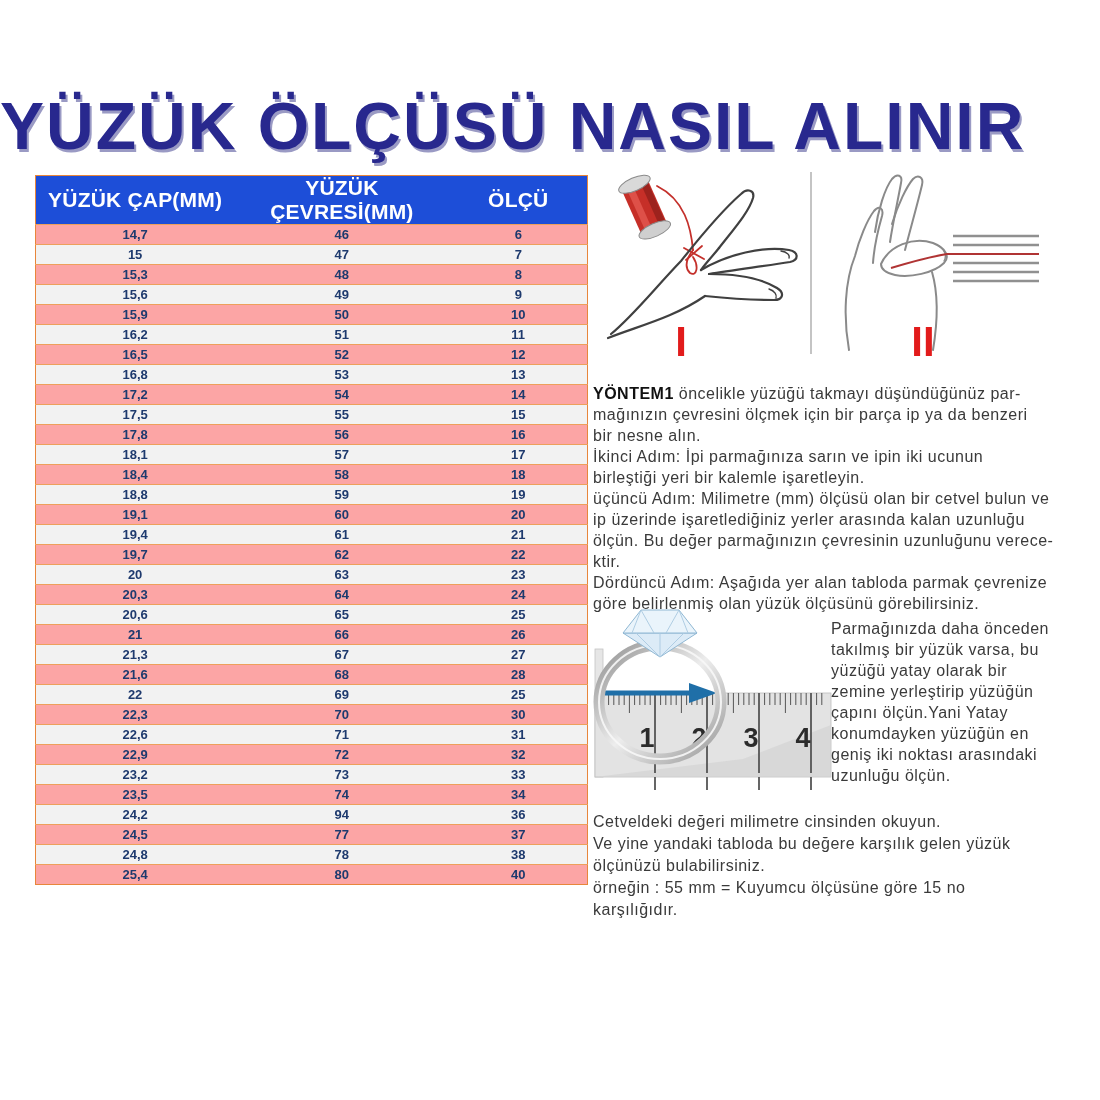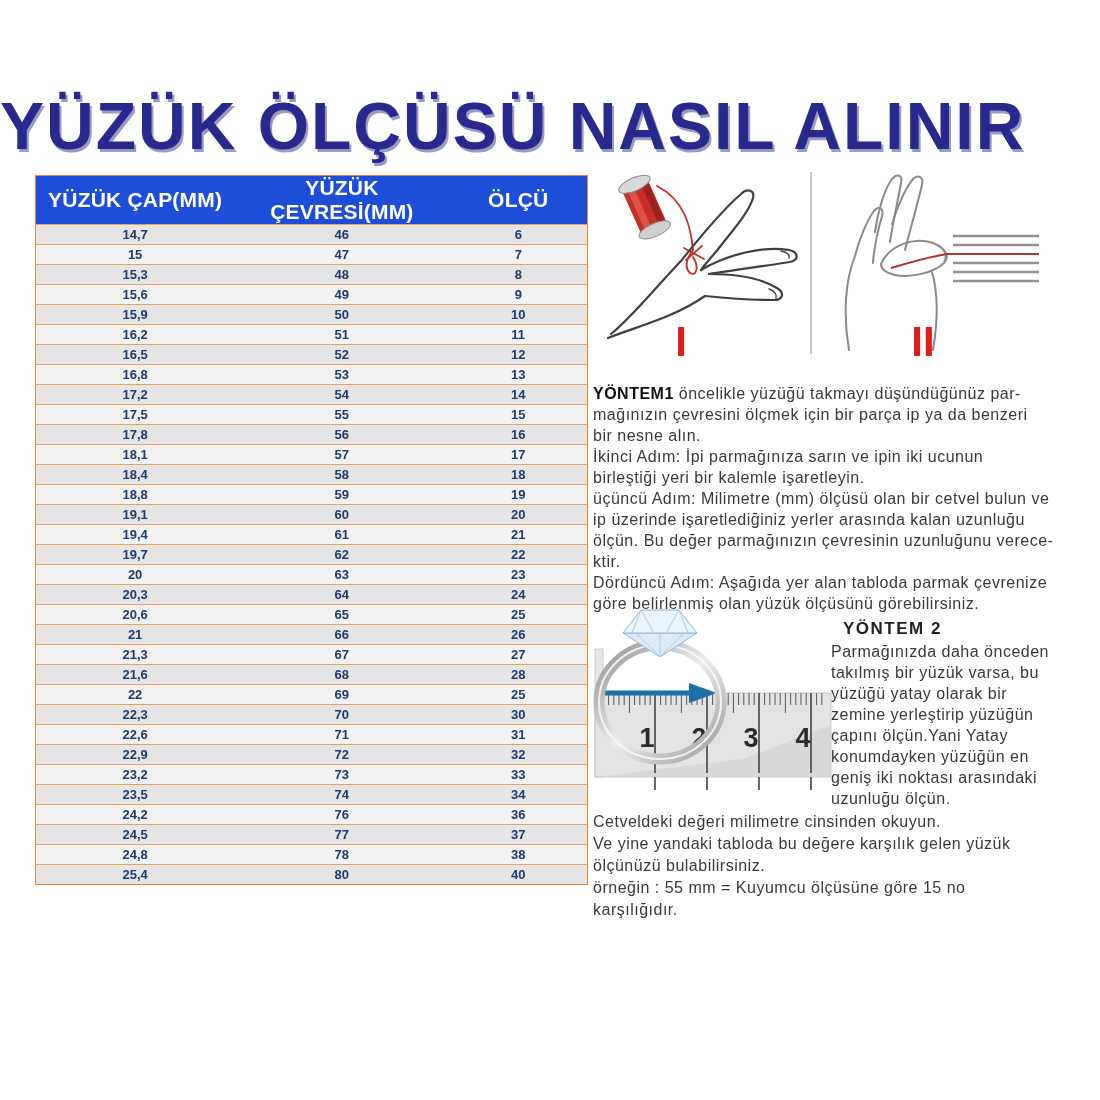--- a/index.html
+++ b/index.html
@@ -21,21 +21,21 @@
     border:1px solid #E8863B;
   }
   .size-table th{
     background:#1d4ed8;color:#ffffff;font-size:21px;font-weight:bold;
     height:30px;padding:0;letter-spacing:0.2px;
   }
   .size-table td{
     height:19px;line-height:19px;padding:0;text-align:center;
     font-size:13px;font-weight:bold;color:#1E3A6E;
   }
-  .size-table tbody tr{border-top:1px solid #EDA05B;background:#e5e5e5;}
+  .size-table tbody tr{border-top:1px solid #EDA05B;background:#fca5a5;}
   .size-table tbody tr:nth-child(even){background:#F2F2F2;}
   
   .copy{
     position:absolute;color:#3a3a3a;font-size:16px;line-height:21px;
     letter-spacing:0.5px;white-space:pre-line;
   }
   .m1{left:593px;top:367px;width:474px;}
   .m1 .m1-head{font-weight:bold;color:#111;text-align:center;}
   .m2{left:831px;top:597px;width:236px;}
   .m2-head{
@@ -208,21 +208,21 @@
           <td>73</td>
           <td>33</td>
         </tr>
         <tr>
           <td>23,5</td>
           <td>74</td>
           <td>34</td>
         </tr>
         <tr>
           <td>24,2</td>
-          <td>76</td>
+          <td>94</td>
           <td>36</td>
         </tr>
         <tr>
           <td>24,5</td>
           <td>77</td>
           <td>37</td>
         </tr>
         <tr>
           <td>24,8</td>
           <td>78</td>
@@ -340,21 +340,21 @@
 
       <g transform="translate(67,0)">
         <polygon points="-37,36 37,36 0,60" fill="#DCEBF7" stroke="#90B8D4" stroke-width="1"></polygon>
         <polygon points="-37,36 -19,13 19,13 37,36" fill="#EAF4FB" stroke="#90B8D4" stroke-width="1"></polygon>
         <path d="M-24,36 L0,60 M24,36 L0,60 M0,36 L0,60 M-19,13 L-28,36 M19,13 L28,36 M-19,13 L-6,36 M19,13 L6,36" stroke="#A8C8E0" stroke-width="0.9" fill="none"></path>
       </g>
     </g>
   </svg>
 
   <div class="copy m2">
-    <div class="m2-head">YÖNTEM 2</div><span> Parmağınızda daha önceden
+    <span> Parmağınızda daha önceden
 takılmış bir yüzük varsa, bu
 yüzüğü yatay olarak bir
 zemine yerleştirip yüzüğün
 çapını ölçün.Yani Yatay
 konumdayken yüzüğün en
 geniş iki noktası arasındaki
 uzunluğu ölçün.</span>
   </div>
 
   <p class="copy footer-note">Cetveldeki değeri milimetre cinsinden okuyun.

